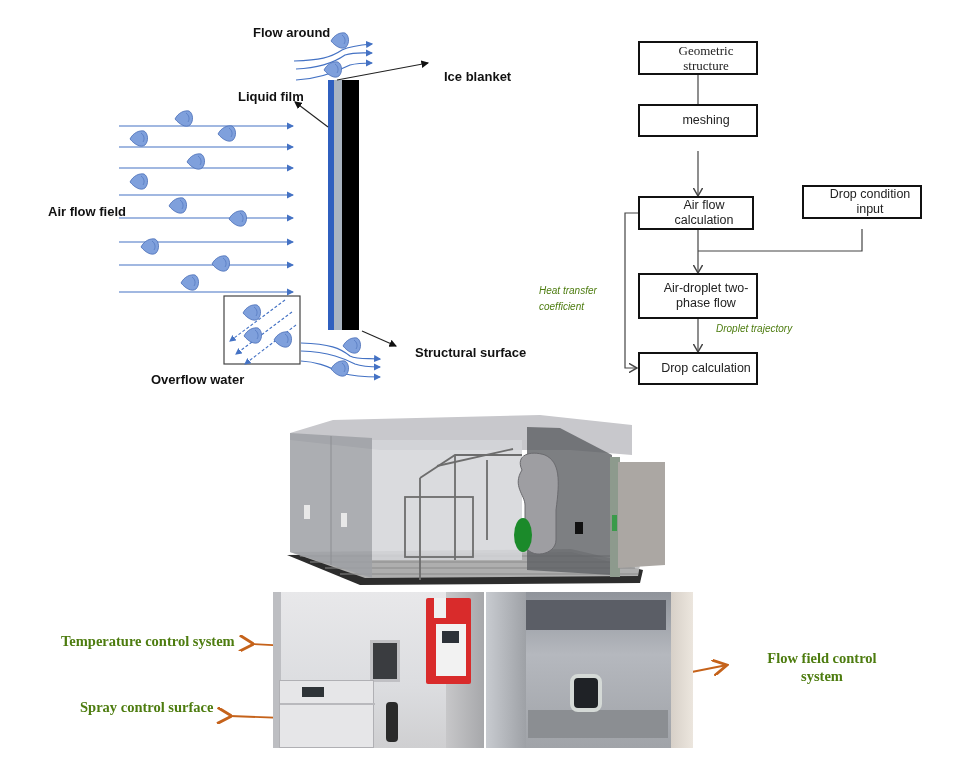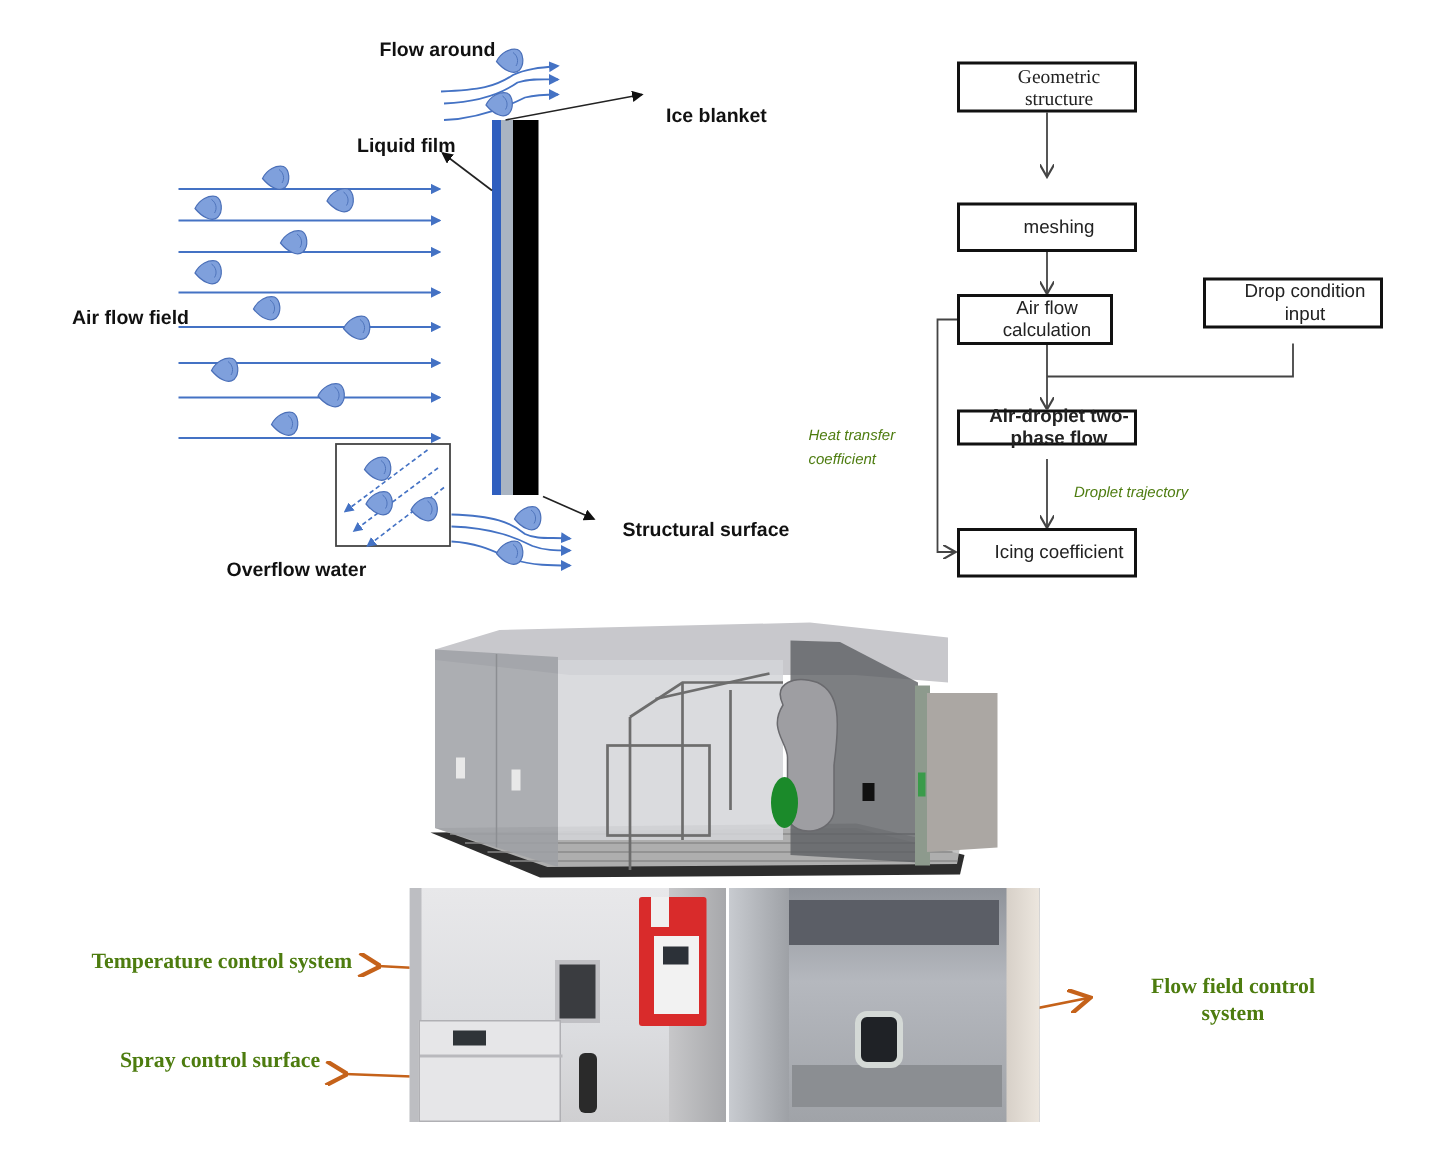--- a/index.html
+++ b/index.html
@@ -113,25 +113,25 @@
 </svg>
 
 <div class="lbl" style="left:241px;top:25px;">Flow around</div>
 <div class="lbl" style="left:396px;top:69px;padding-left:36px;">Ice blanket</div>
 <div class="lbl" style="left:226px;top:89px;">Liquid film</div>
 <div class="lbl" style="left:36px;top:204px;">Air flow field</div>
 <div class="lbl" style="left:403px;top:345px;">Structural surface</div>
 <div class="lbl" style="left:139px;top:372px;">Overflow water</div>
 
 <div class="fc-box serif" style="left:638px;top:41px;width:120px;height:34px;">Geometric structure</div>
-<div class="fc-box" style="left:638px;top:135px;width:120px;height:33px;">meshing</div>
-<div class="fc-box" style="left:638px;top:196px;width:104px;height:34px;">Air flow calculation</div>
+<div class="fc-box" style="left:638px;top:104px;width:120px;height:33px;">meshing</div>
+<div class="fc-box" style="left:638px;top:196px;width:116px;height:34px;">Air flow calculation</div>
 <div class="fc-box" style="left:802px;top:185px;width:120px;height:34px;">Drop condition input</div>
-<div class="fc-box" style="left:638px;top:273px;width:120px;height:24px;font-weight:bold;">Air-droplet two-phase flow</div>
-<div class="fc-box" style="left:638px;top:352px;width:120px;height:33px;">Icing coefficient</div>
+<div class="fc-box" style="left:638px;top:273px;width:120px;height:46px;">Air-droplet two-phase flow</div>
+<div class="fc-box" style="left:638px;top:352px;width:120px;height:33px;">Drop calculation</div>
 <div class="fc-txt" style="left:539px;top:283px;width:82px;">Heat transfer coefficient</div>
 <div class="fc-txt" style="left:716px;top:321px;">Droplet trajectory</div>
 
 <svg width="966" height="776" style="pointer-events:none;">
 
   <polygon points="287,555 360,585 640,583 643,570 571,552" fill="#2d2d2d"></polygon>
   <polygon points="290,552 365,578 638,576 640,565 571,549" fill="#bcbcbc" opacity="0.9"></polygon>
   <g stroke="#8a8a8a" stroke-width="1">
     <line x1="300" y1="556" x2="625" y2="556"></line>
     <line x1="310" y1="562" x2="630" y2="562"></line>

